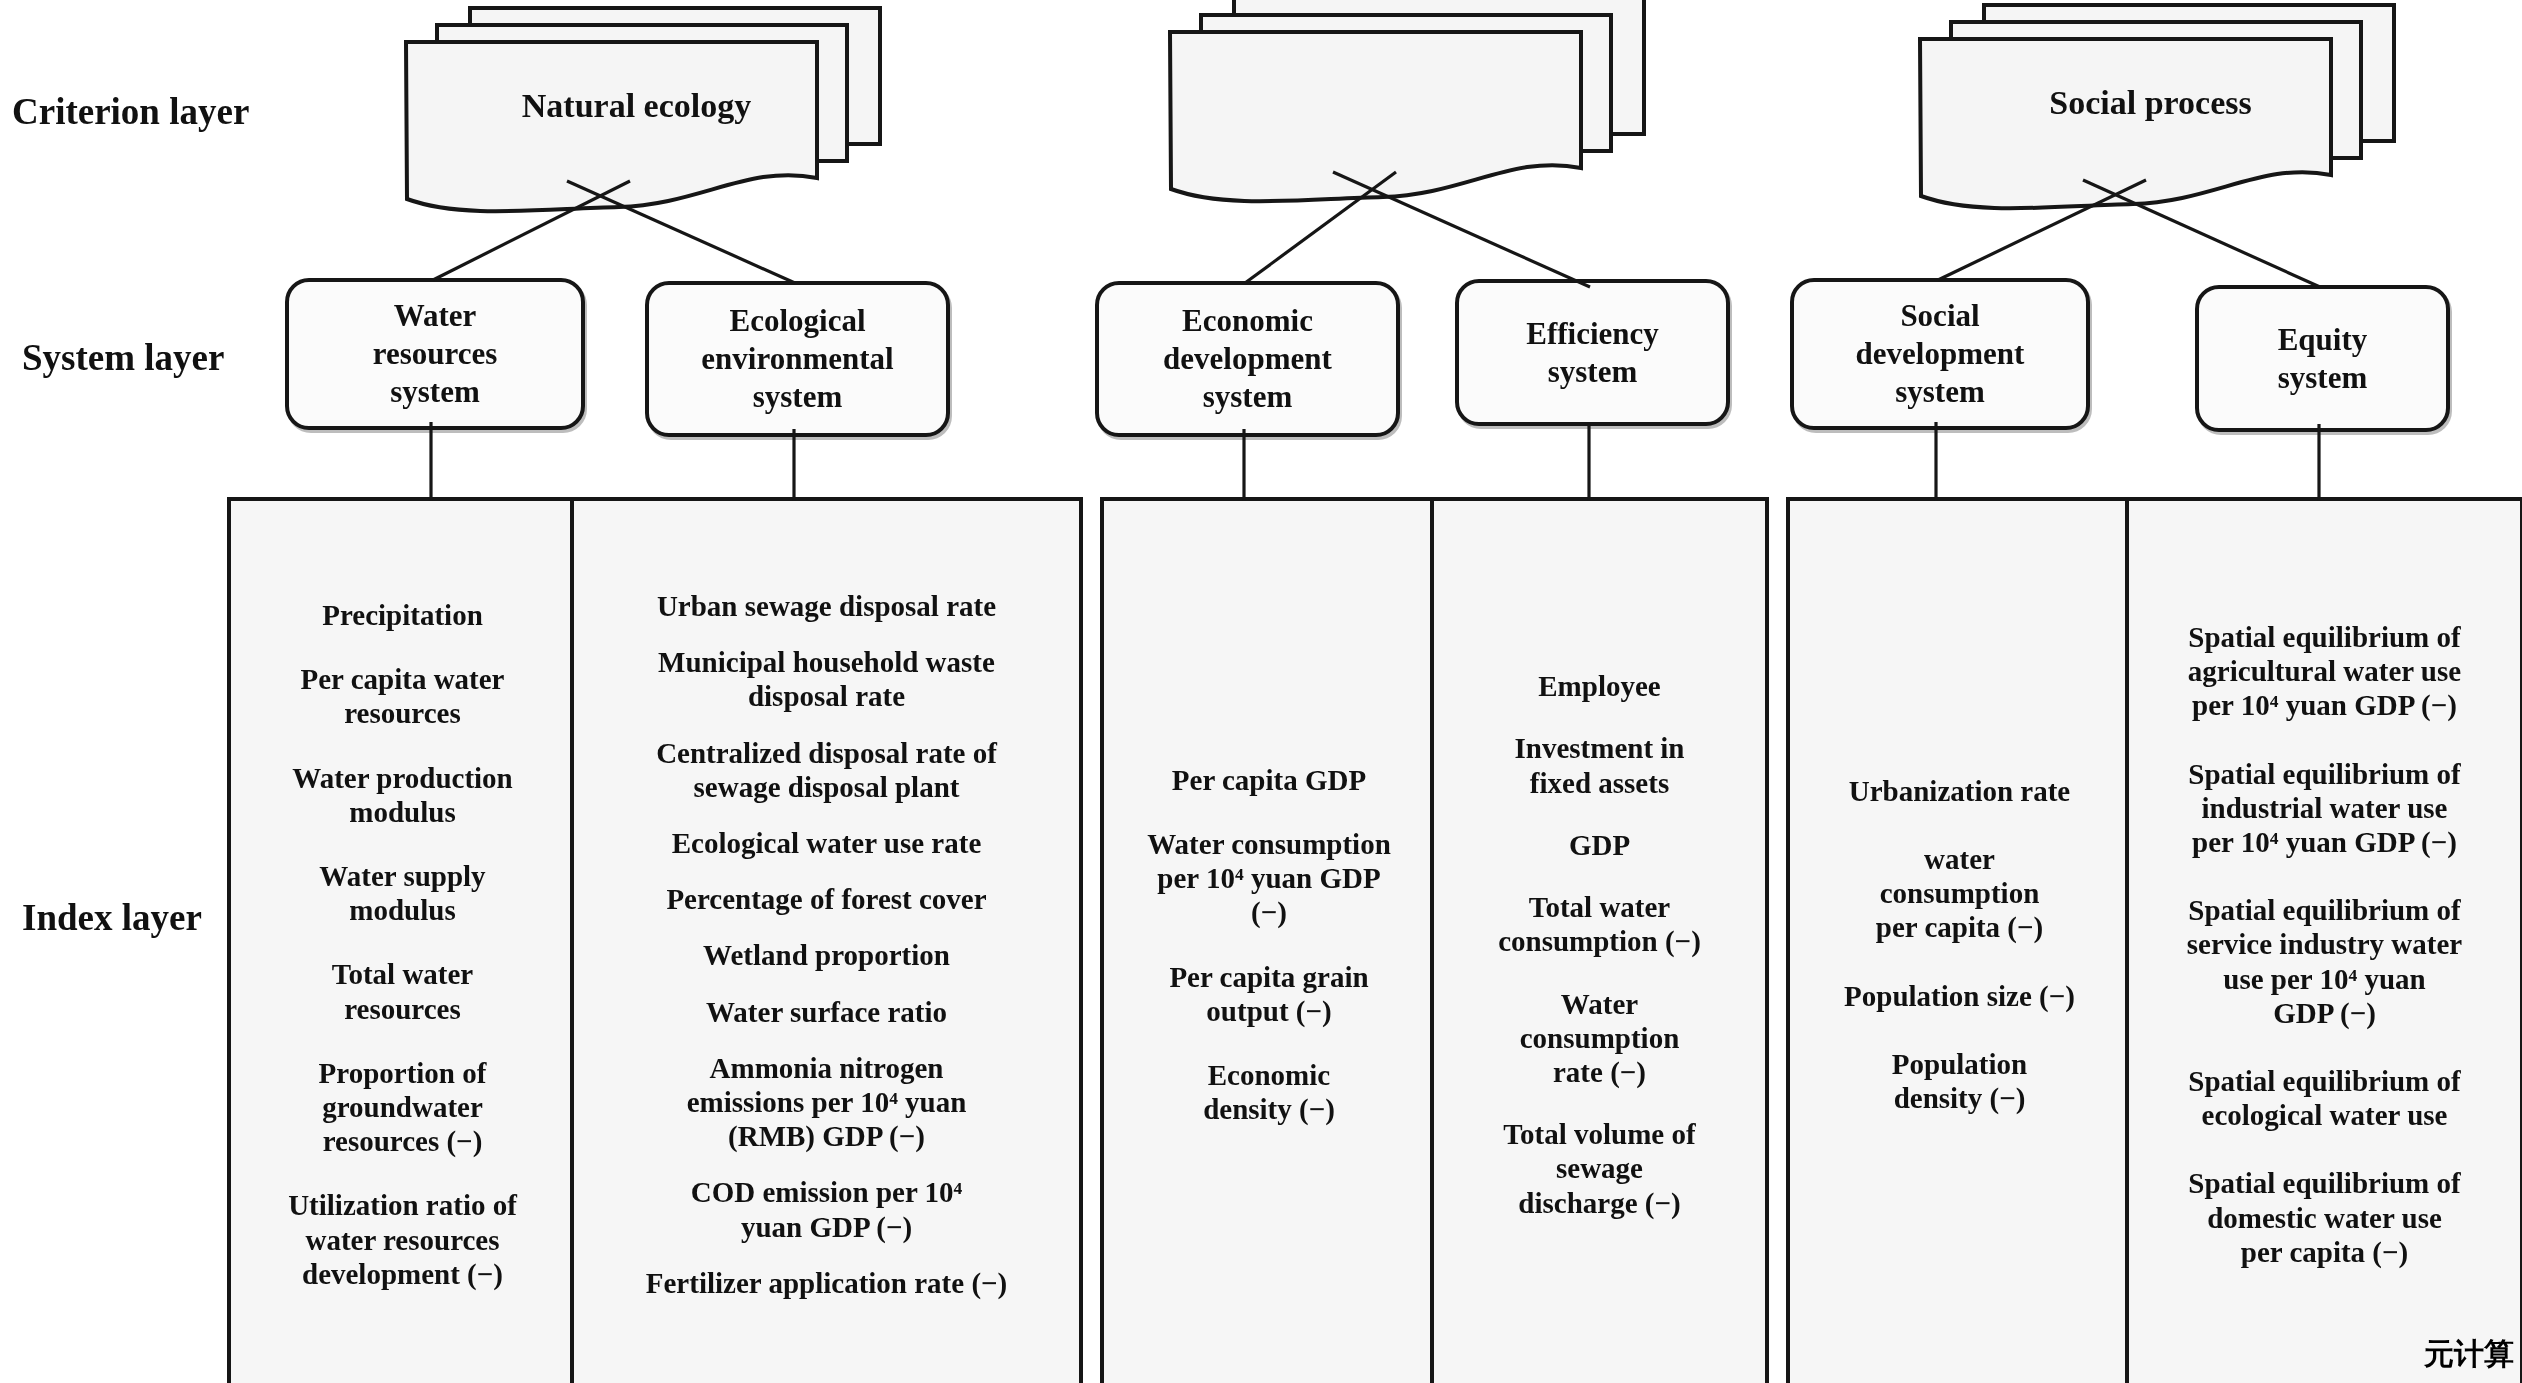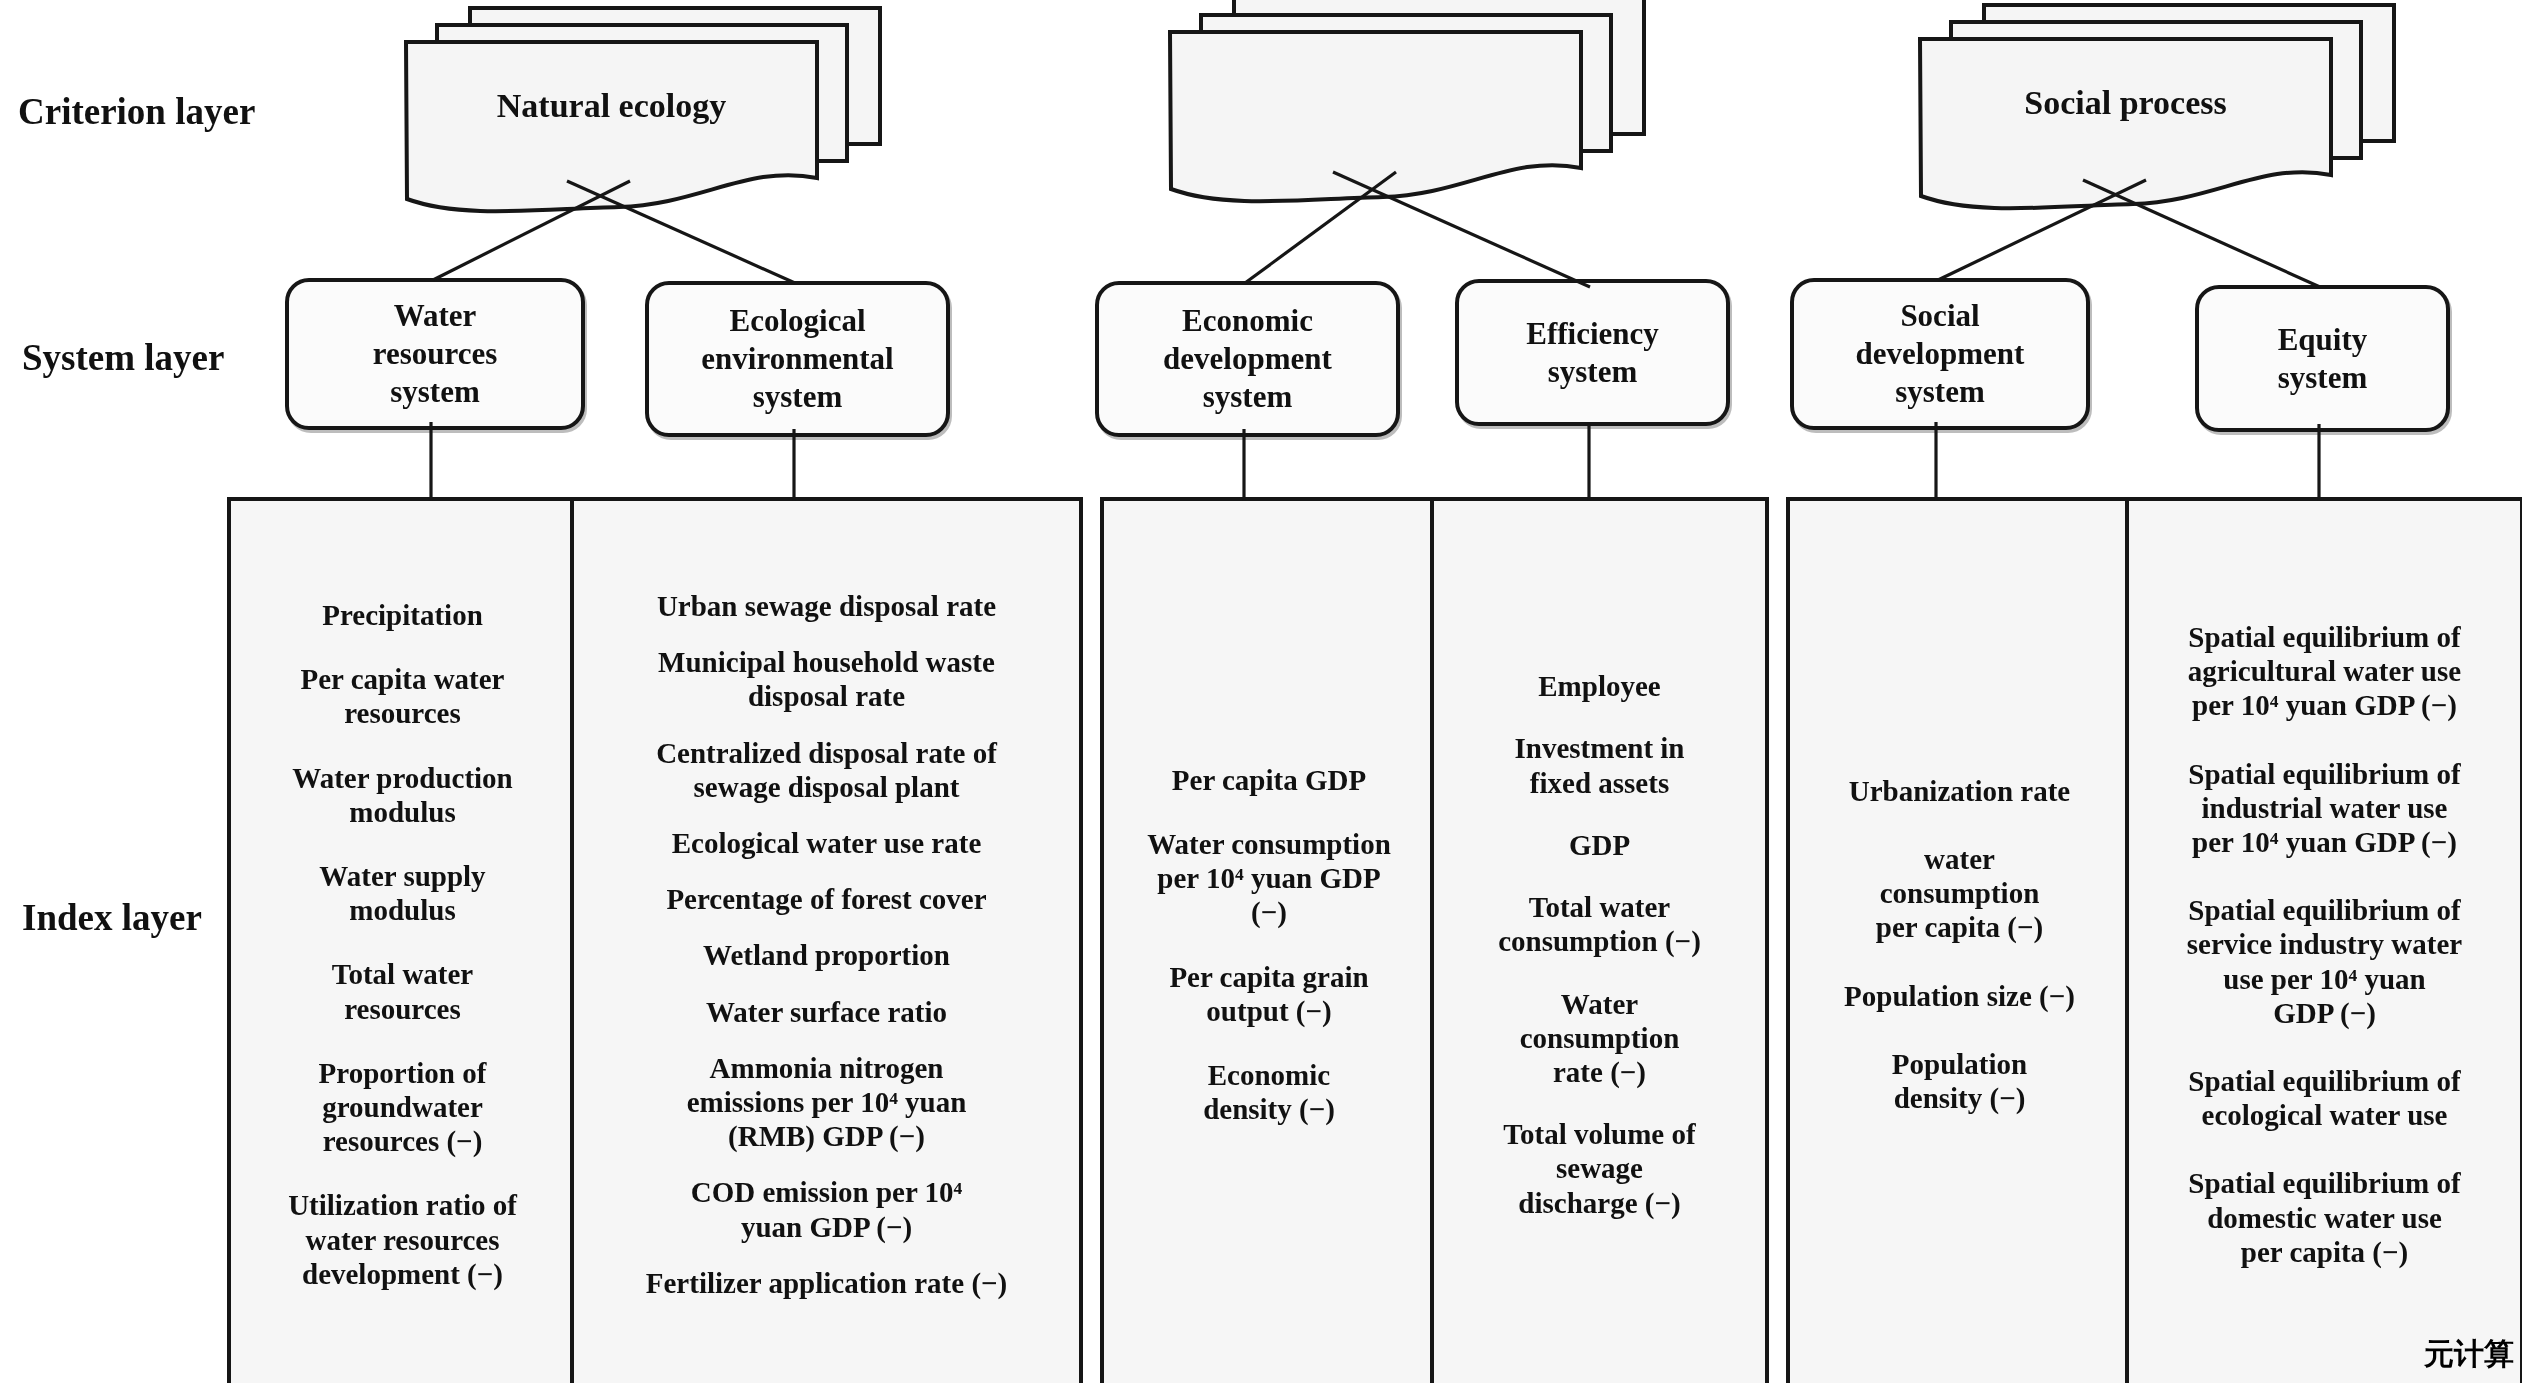--- a/index.html
+++ b/index.html
@@ -17,21 +17,21 @@
     font-weight:bold;
     letter-spacing:0px;
     white-space:nowrap;
   }
   
   .doc-stack{position:absolute;width:480px;height:215px;}
   .doc-stack svg{position:absolute;left:0;top:0;}
   .doc-label{
     position:absolute;left:2px;top:36px;width:411px;height:128px;
     display:flex;align-items:center;justify-content:center;
-    font-size:34px;font-weight:bold;text-align:center;
+    font-size:34px;font-weight:bold;text-align:center;padding-left:25px;
   }
   
   .sys-box{
     position:absolute;
     background:#fbfbfb;
     border:4px solid #161616;
     border-radius:24px;
     box-shadow:2px 3px 0 #bdbdbd;
     display:flex;align-items:center;justify-content:center;
     text-align:center;
@@ -64,21 +64,21 @@
     font-size:30px;font-weight:bold;
     color:#000000;
     font-family:"DejaVu Sans","Liberation Sans",sans-serif;
   }
 </style>
 </head>
 <body>
 
 <div class="canvas">
 
-  <div class="layer-label" style="left:18px;top:90px">Criterion layer</div>
+  <div class="layer-label" style="left:12px;top:90px">Criterion layer</div>
   <div class="layer-label" style="left:22px;top:336px">System layer</div>
   <div class="layer-label" style="left:22px;top:896px">Index layer</div>
 
   <div class="doc-stack" style="left:404px;top:6px">
     <svg width="480" height="215" viewBox="0 0 480 215">
       <rect x="66" y="2" width="410" height="136" fill="#f5f5f5" stroke="#161616" stroke-width="4"></rect>
       <rect x="33" y="19" width="410" height="136" fill="#f5f5f5" stroke="#161616" stroke-width="4"></rect>
       <path d="M 2,36 H 413 V 172 C 345,158 295,199 215,201 C 135,203 58,213 3,193 Z" fill="#f5f5f5" stroke="#161616" stroke-width="4"></path>
     </svg>
     <div class="doc-label">Natural ecology</div>

